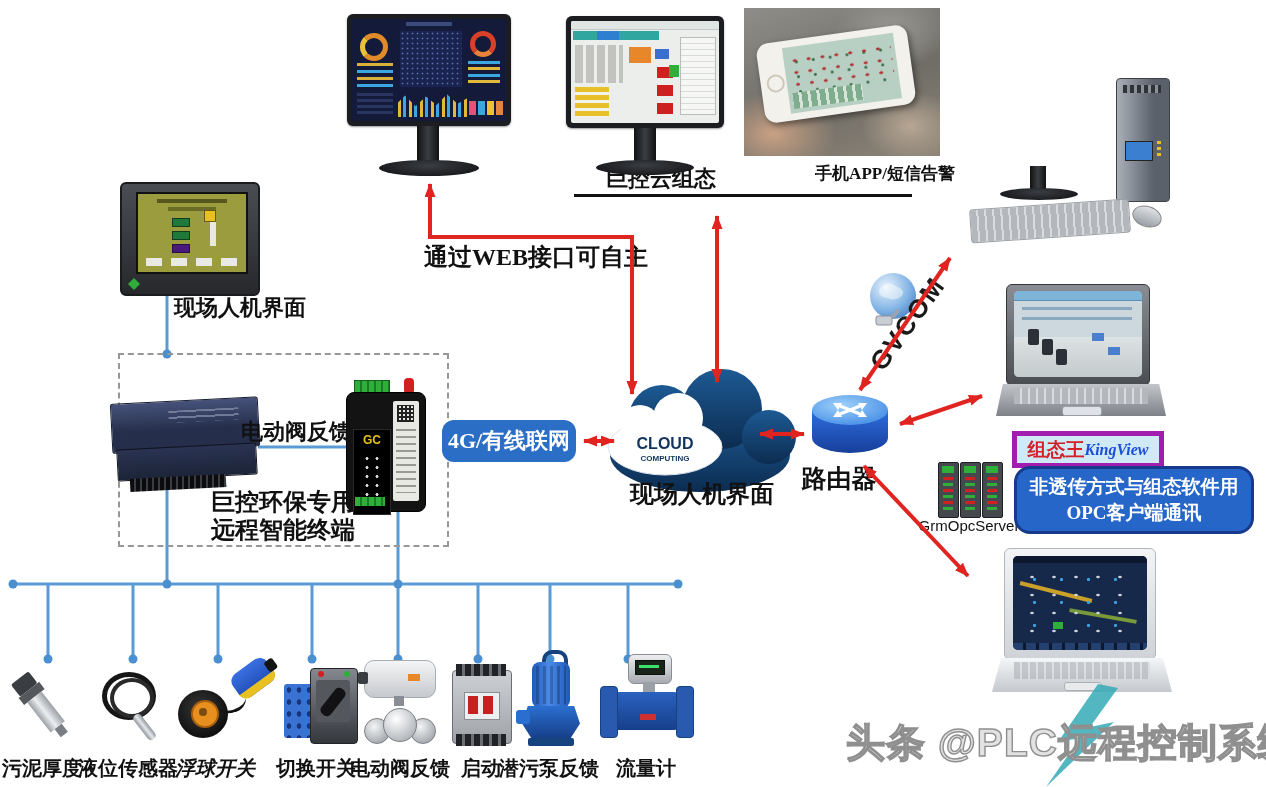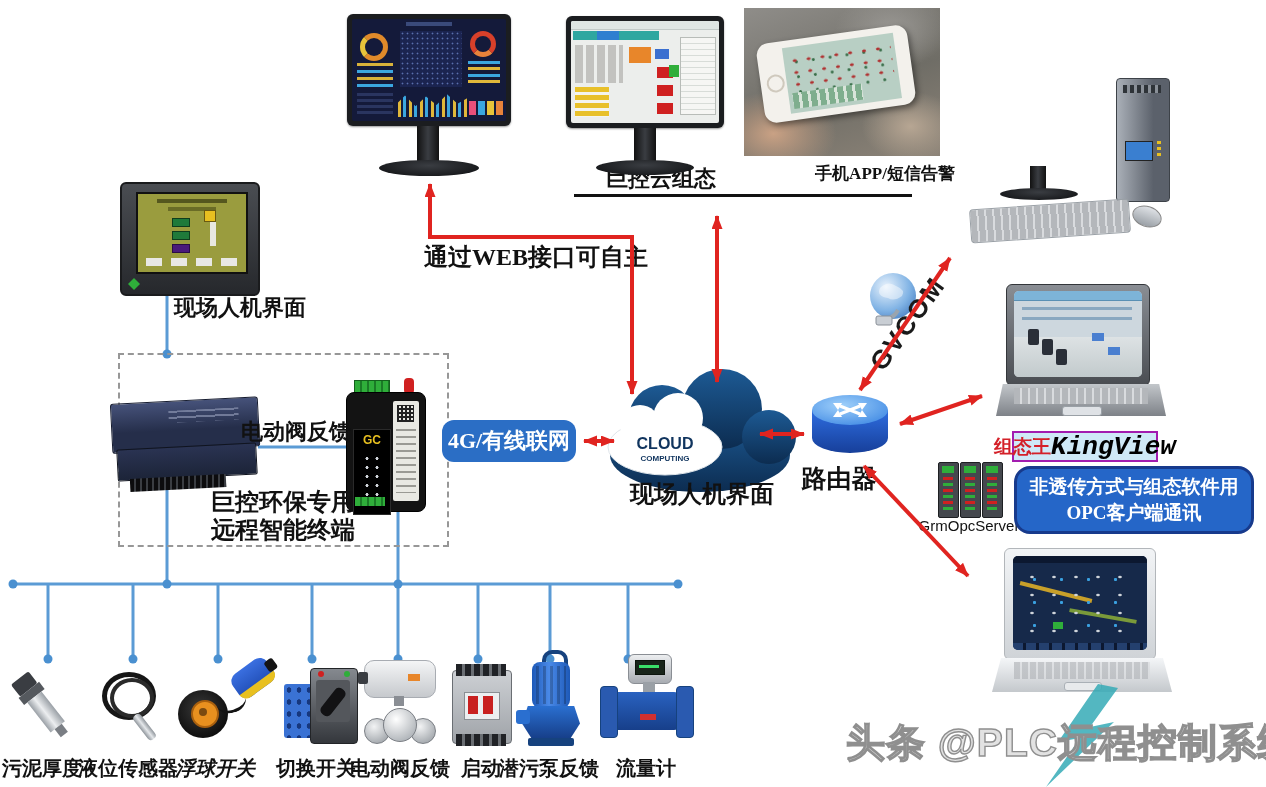--- a/index.html
+++ b/index.html
@@ -246,23 +246,23 @@
         <div class="abs" style="left:78px;top:42px;width:12px;height:8px;background:#4a7fd0;"></div>
         <div class="abs" style="left:94px;top:56px;width:12px;height:8px;background:#4a7fd0;"></div>
       </div>
     </div>
     <div class="abs" style="left:0;top:100px;width:170px;height:32px;background:linear-gradient(180deg,#c2c6ca,#7e8288);clip-path:polygon(4% 0,96% 0,100% 100%,0 100%);">
       <div class="abs kbd" style="left:18px;top:4px;width:134px;height:16px;"></div>
       <div class="abs" style="left:66px;top:22px;width:38px;height:8px;background:#dfe2e6;border-radius:3px;border:1px solid #9aa0a6;"></div>
     </div>
   </div>
 
-  <div class="abs" style="left:1012px;top:431px;width:142px;height:27px;background:#cfe9f7;border:2px solid #a21caf;z-index:4;display:flex;align-items:center;justify-content:center;white-space:nowrap;">
+  <div class="abs" style="left:1012px;top:431px;width:142px;height:27px;background:#cfe9f7;border:5px solid #a21caf;z-index:4;display:flex;align-items:center;justify-content:center;white-space:nowrap;">
     <span style="color:#d42028;font-weight:bold;font-size:19px;">组态王</span>
-      <span style="color:#000000;font-weight:bold;font-style:italic;font-size:26px;font-family:Liberation Mono, monospace;">KingView</span>
+      <span style="color:#1d4ed8;font-weight:bold;font-style:italic;font-size:16px;font-family:Liberation Serif, serif;">KingView</span>
   </div>
 
   <div class="abs" style="left:938px;top:460px;width:66px;height:58px;z-index:3;">
     <div class="abs" style="left:0;top:2px;width:19px;height:54px;background:#45484e;border:1px solid #1d1f22;border-radius:2px;">
       <div style="position:absolute;left:3px;top:3px;width:12px;height:7px;background:#2fae3a;"></div>
       <div style="position:absolute;left:4px;top:14px;width:10px;height:36px;background:repeating-linear-gradient(180deg,#d02020 0 3px,transparent 3px 6px,#2fae3a 6px 9px,transparent 9px 12px);"></div>
     </div>
     <div class="abs" style="left:22px;top:2px;width:19px;height:54px;background:#45484e;border:1px solid #1d1f22;border-radius:2px;">
       <div style="position:absolute;left:3px;top:3px;width:12px;height:7px;background:#2fae3a;"></div>
       <div style="position:absolute;left:4px;top:14px;width:10px;height:36px;background:repeating-linear-gradient(180deg,#d02020 0 3px,transparent 3px 6px,#2fae3a 6px 9px,transparent 9px 12px);"></div>

